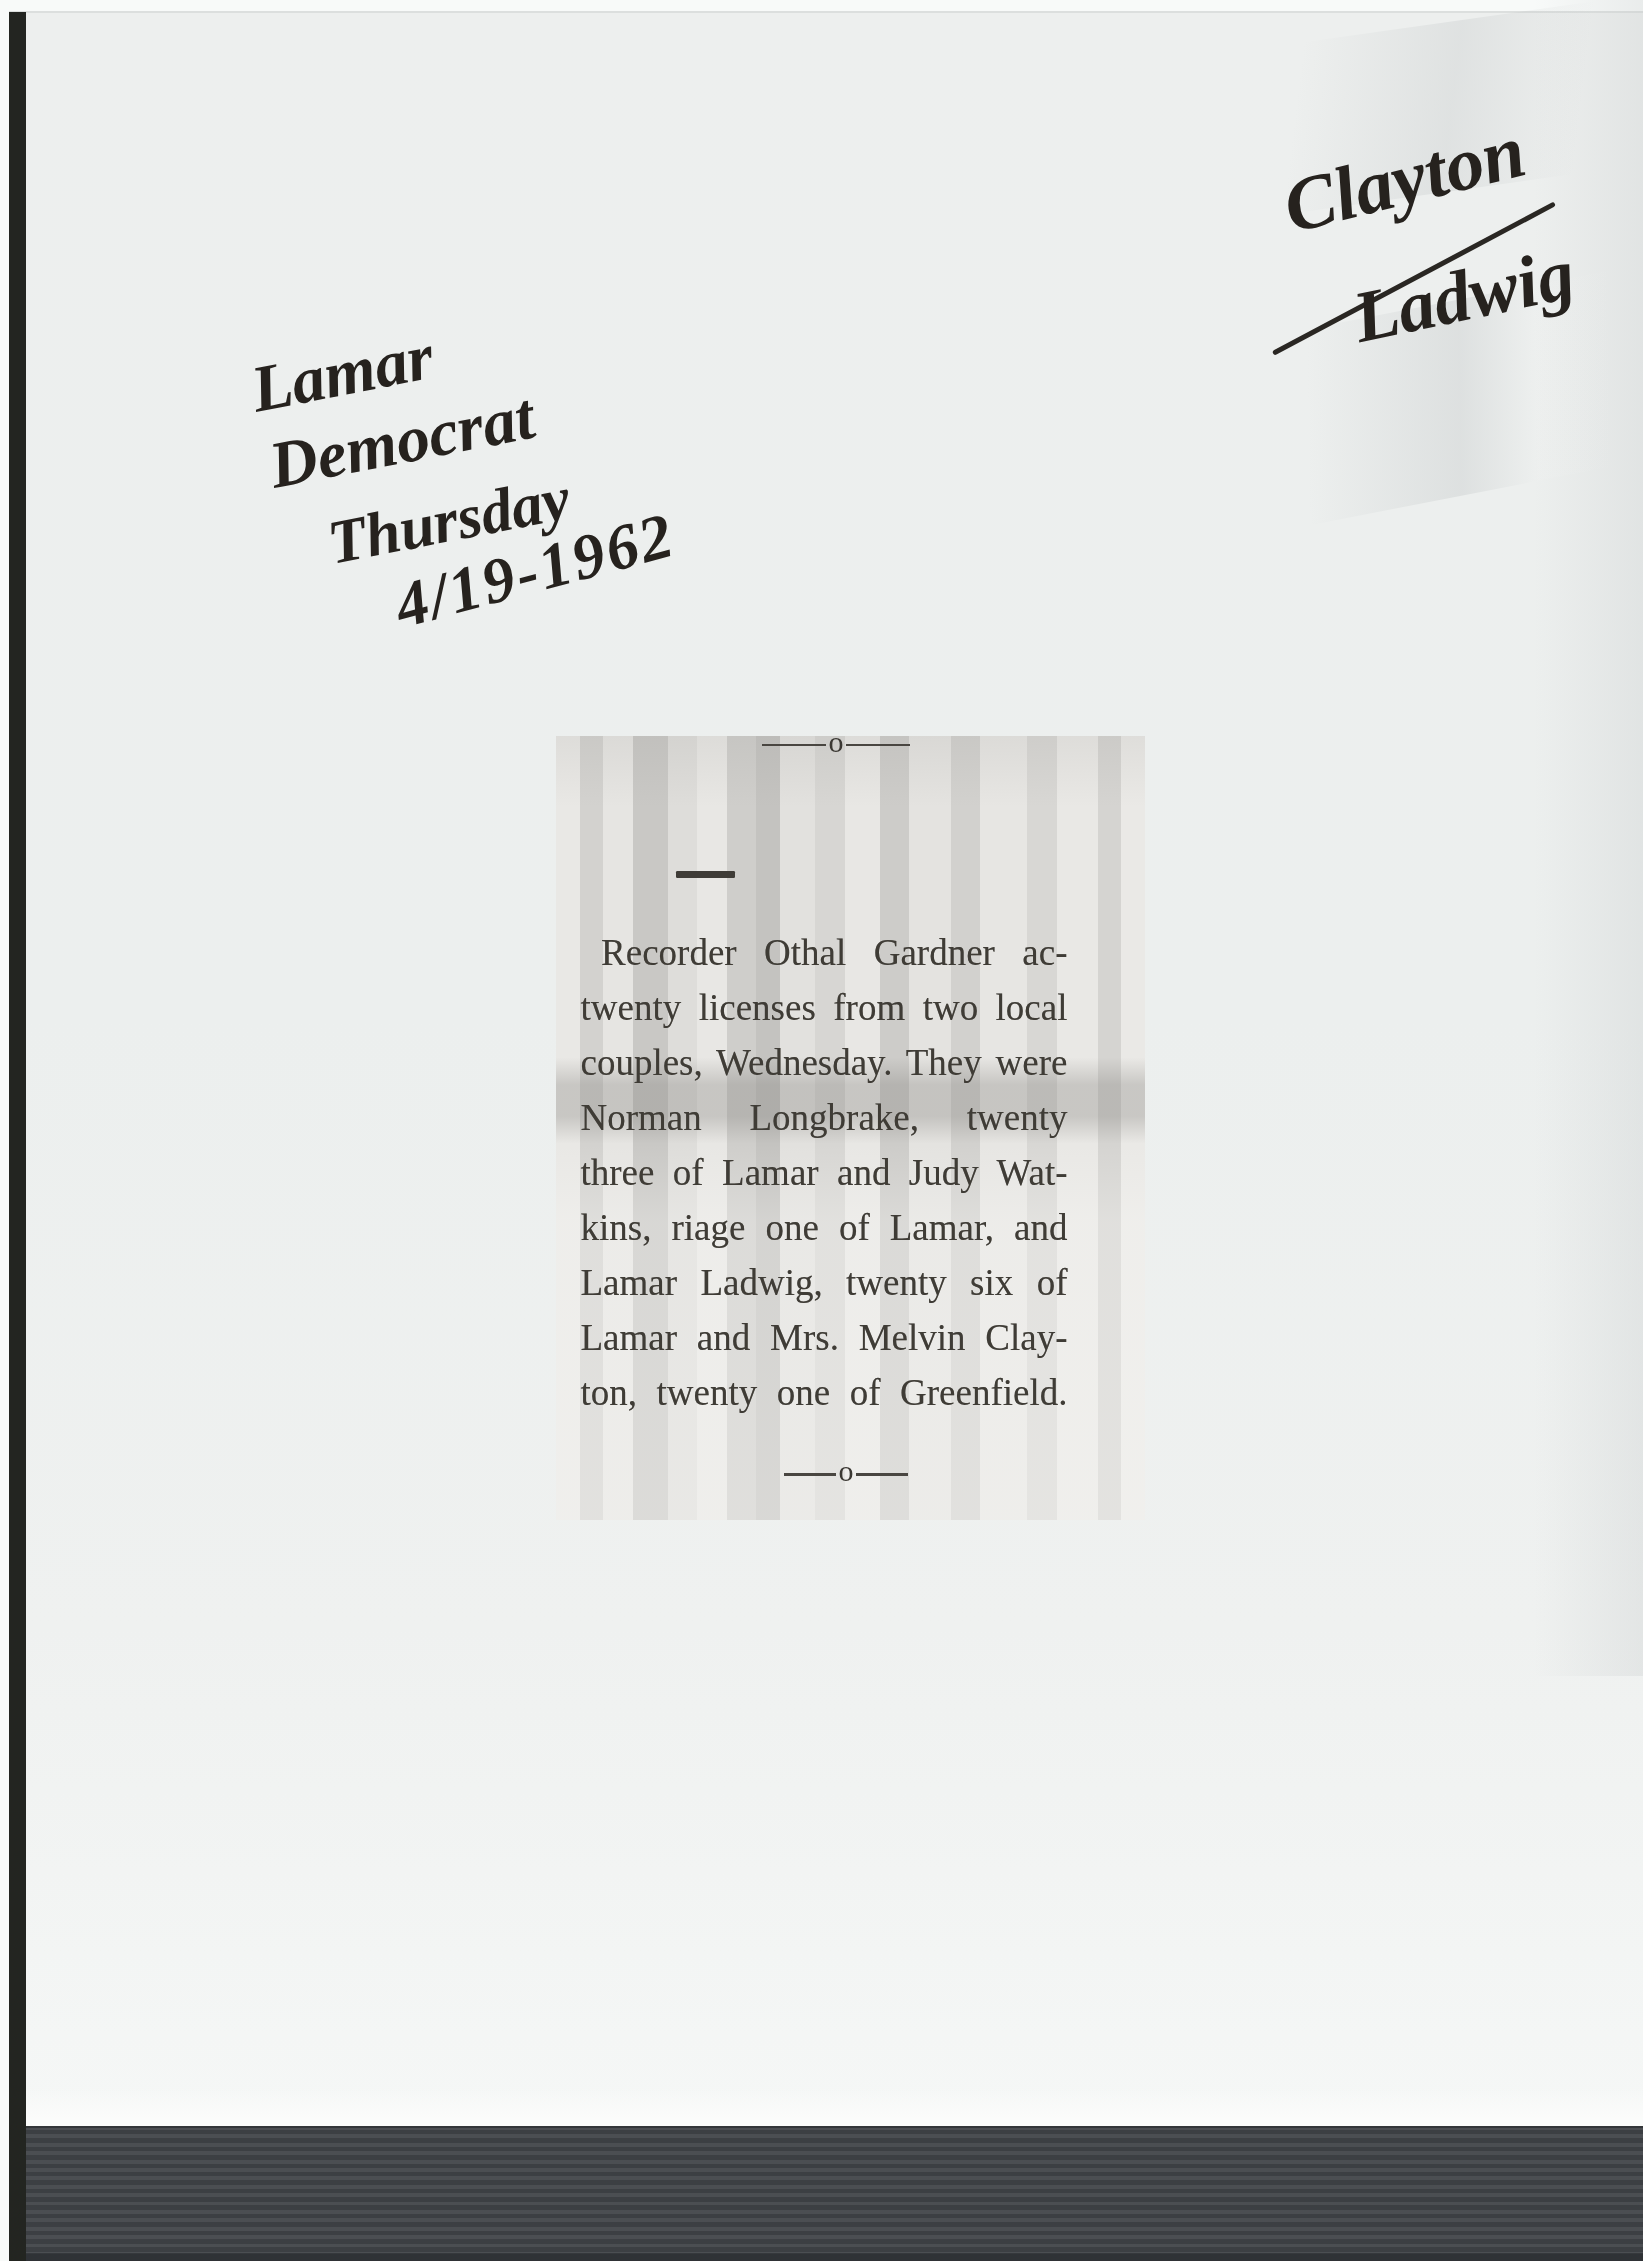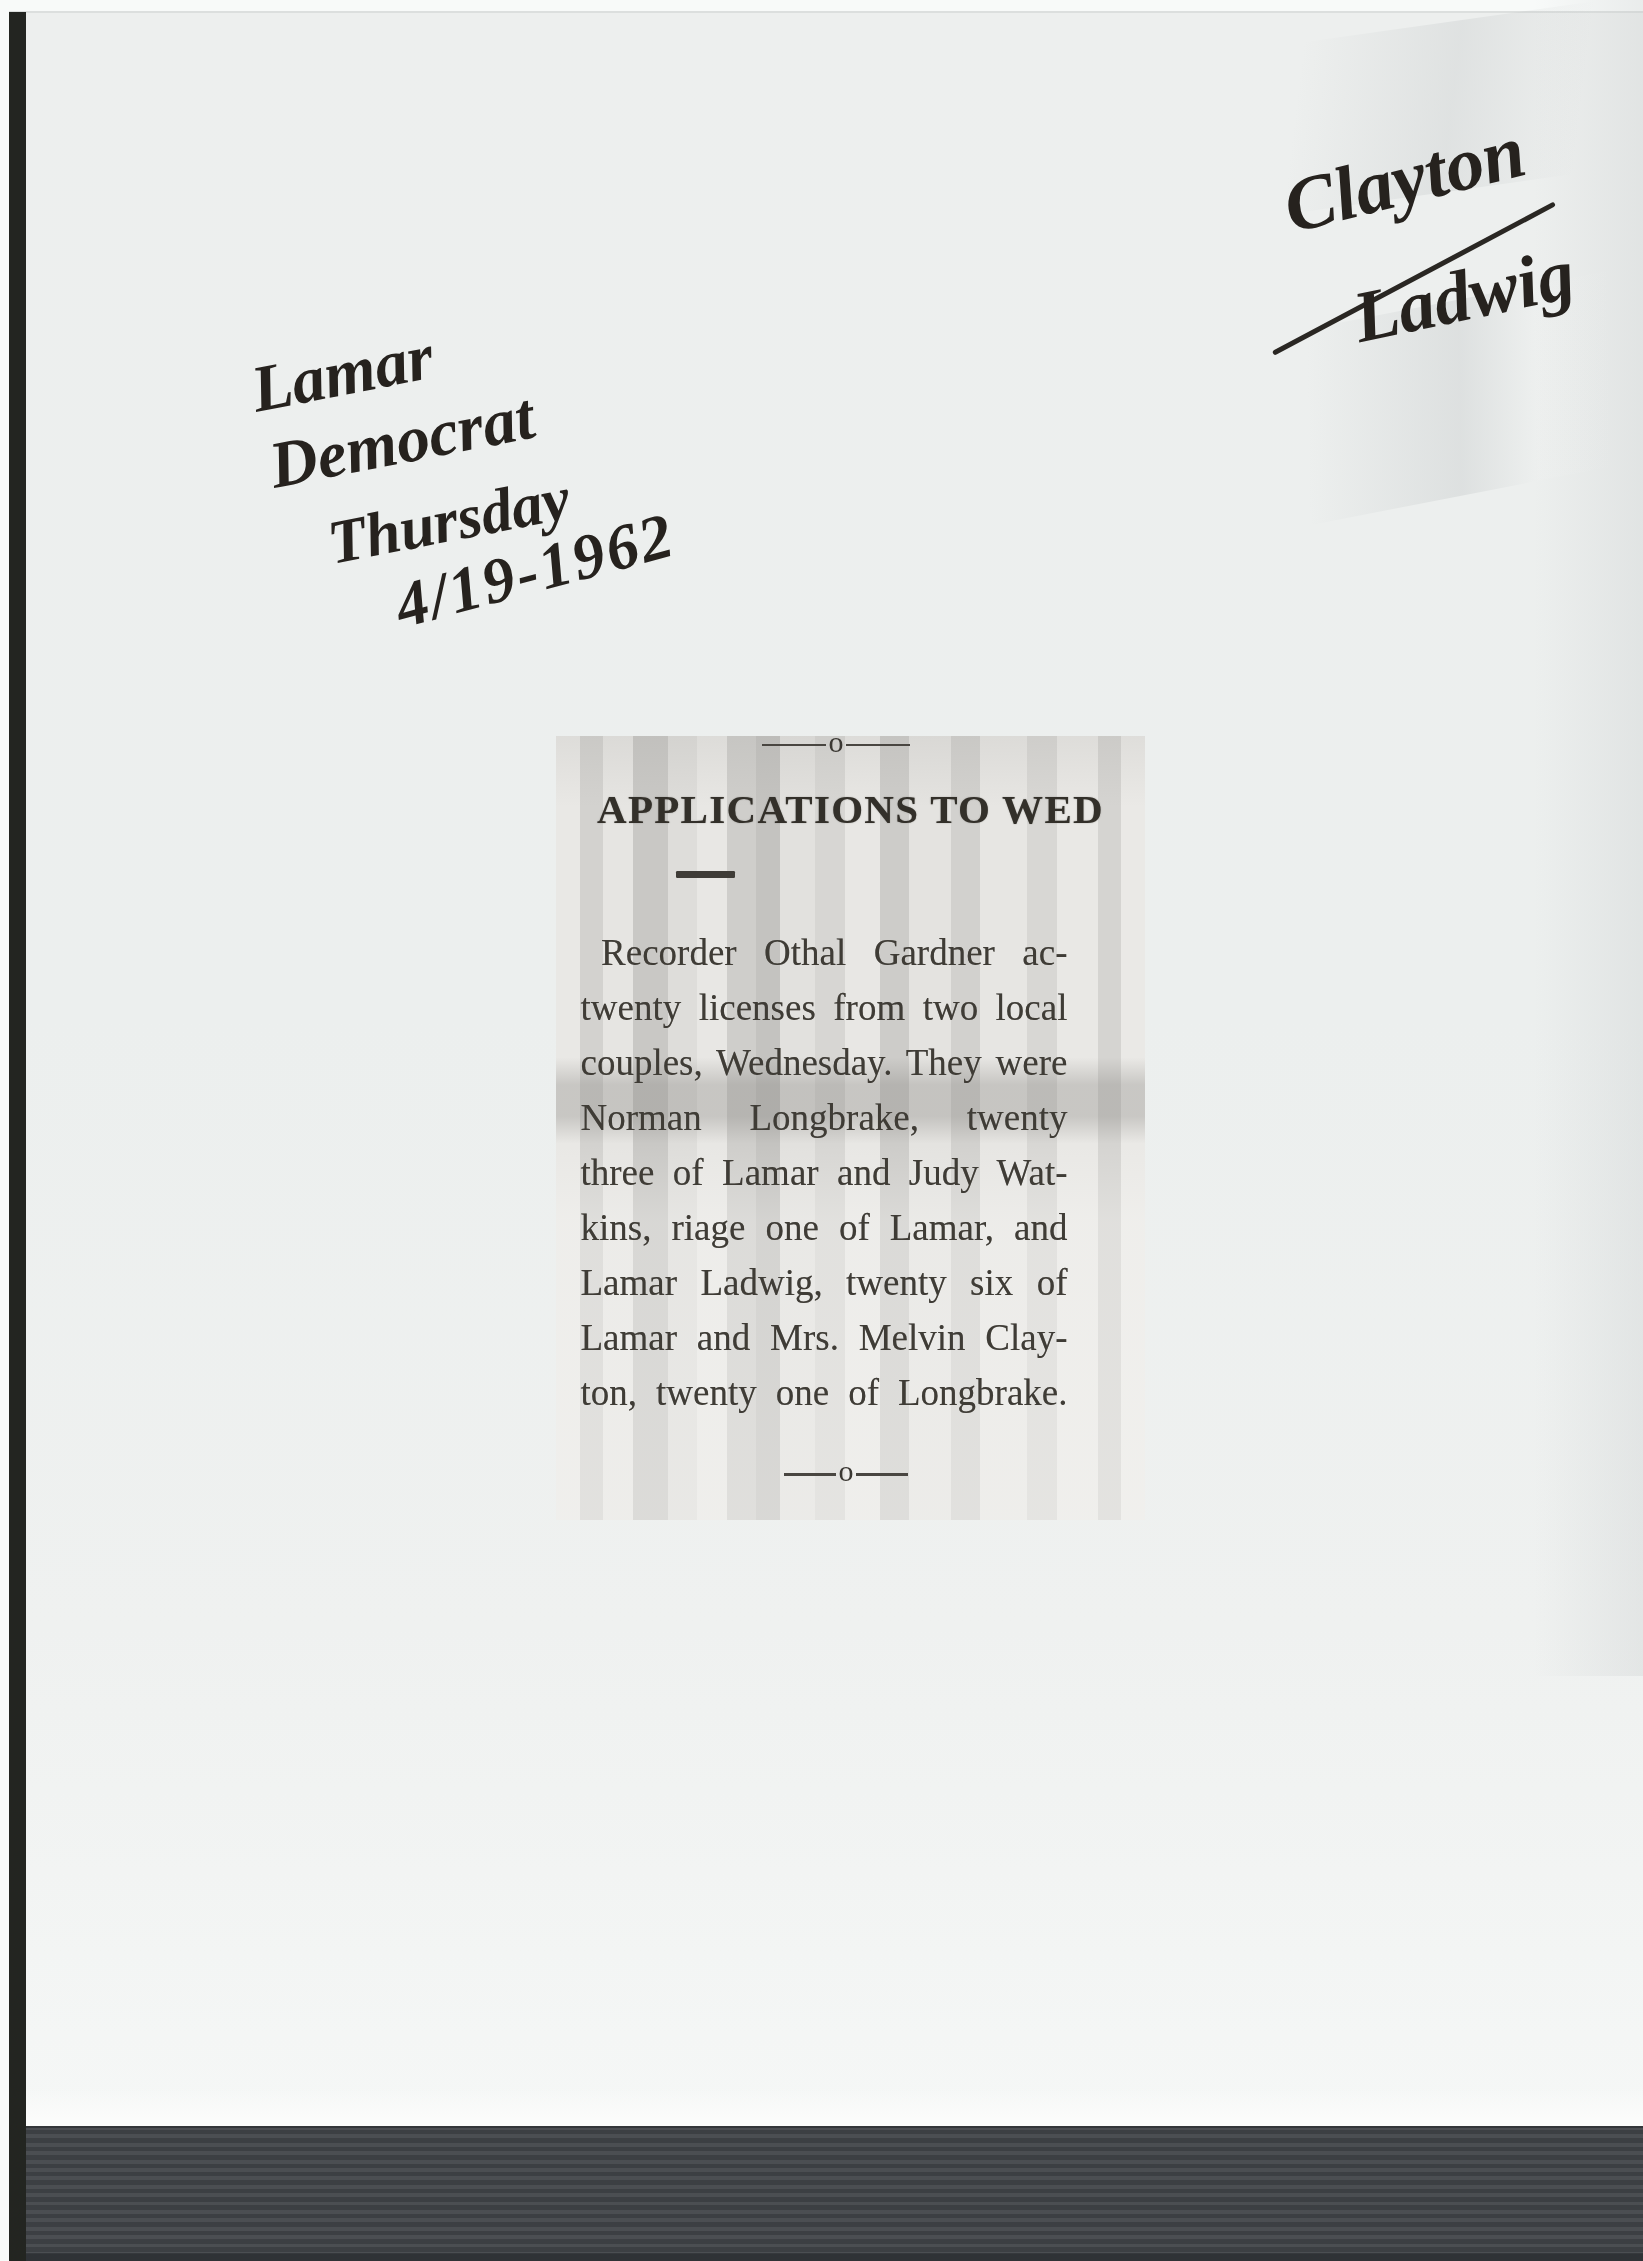--- a/index.html
+++ b/index.html
@@ -92,34 +92,33 @@
   <div class="hand hw-ladwig">Ladwig</div>
 
   <div class="clipping">
 
     <div class="divider divider-top">
       <span class="dash"></span>
       <span class="oglyph">o</span>
       <span class="dash"></span>
     </div>
 
-    <div class="headline">APPLICATIONS TO WED</div>
 
     <div class="head-rule"></div>
 
     <div class="clip-body">
       <div class="bodyline first">Recorder Othal Gardner ac-</div>
       <div class="bodyline">twenty licenses from two local</div>
       <div class="bodyline">couples, Wednesday. They were</div>
       <div class="bodyline">Norman Longbrake, twenty</div>
       <div class="bodyline">three of Lamar and Judy Wat-</div>
       <div class="bodyline">kins, riage one of Lamar, and</div>
       <div class="bodyline">Lamar Ladwig, twenty six of</div>
       <div class="bodyline">Lamar and Mrs. Melvin Clay-</div>
-      <div class="bodyline">ton, twenty one of Longbrake.</div>
+      <div class="bodyline">ton, twenty one of Greenfield.</div>
     </div>
 
     <div class="divider divider-bottom">
       <span class="dash"></span>
       <span class="oglyph">o</span>
       <span class="dash"></span>
     </div>
 
   </div>
 

